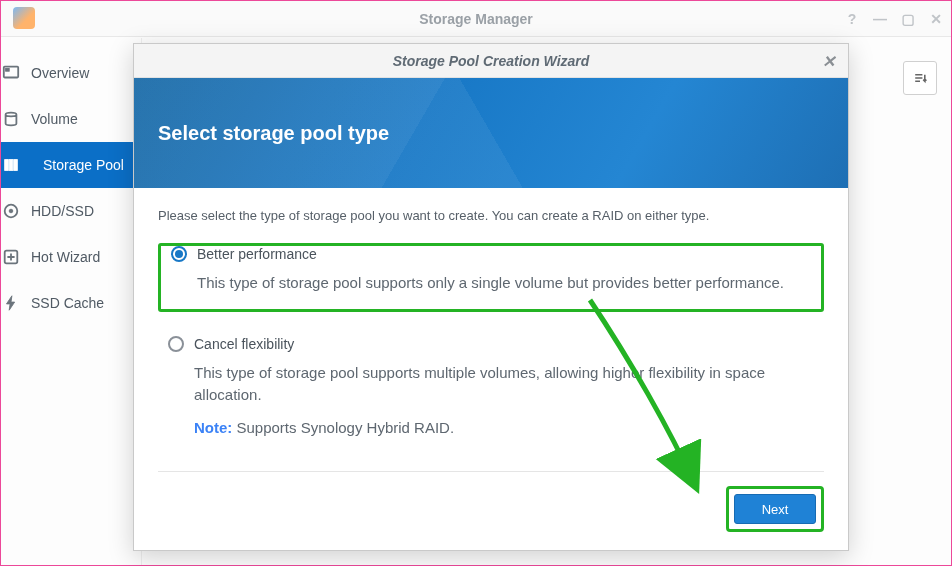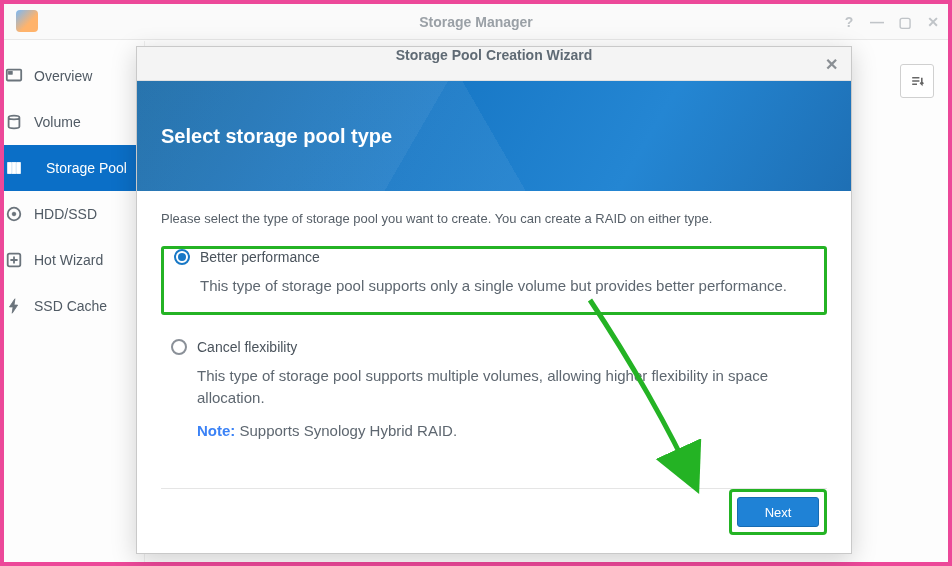--- a/index.html
+++ b/index.html
@@ -2,21 +2,21 @@
 <html><head>
 <meta charset="utf-8">
 <style>
   * { box-sizing: border-box; margin: 0; padding: 0; font-family: Arial, Helvetica, sans-serif; }
   body { width: 952px; height: 566px; background: #f8f8f8; position: relative; overflow: hidden; }
 
   
   .window {
     position: absolute; inset: 0;
     background: #fdfdfd;
-    border: 4px solid #ec4899;
+    border: 1px solid #ec4899;
   }
   .titlebar {
     height: 36px; display: flex; align-items: center; justify-content: center;
     background: #fafafa; border-bottom: 1px solid #e8e8e8;
     color: #9aa0a6; font-size: 14px; font-weight: 600;
     position: relative;
   }
   .titlebar .appicon {
     position: absolute; left: 12px; top: 6px; width: 22px; height: 22px;
     background: linear-gradient(135deg,#7ab8f5 0%, #ffb36b 60%);
@@ -59,24 +59,25 @@
   }
 
   
   .dialog {
     position: absolute; left: 132px; top: 42px;
     width: 716px; height: 508px;
     background: #fff; border: 1px solid #c9c9c9;
     box-shadow: 0 6px 24px rgba(0,0,0,0.18);
   }
   .dialog-titlebar {
-    height: 34px; display: flex; align-items: flex-start; justify-content: center;
+    height: 34px; display: flex; align-items: center; justify-content: center;
     background: #f4f4f4; border-bottom: 1px solid #e2e2e2;
     color: #5f6a74; font-size: 14px; font-weight: 600;
     position: relative;
+    font-style: italic;
   }
   .dialog-close {
     position: absolute; right: 10px; top: 8px; width: 16px; height: 16px;
     color: #8a8f94; font-size: 16px; cursor: pointer; font-weight: bold;
   }
   .dialog-banner {
     height: 110px;
     background: linear-gradient(120deg, #0f63a3 0%, #1878c6 40%, #2486d3 70%, #1e6fb4 100%);
     position: relative; overflow: hidden;
     display: flex; align-items: center;
@@ -119,21 +120,21 @@
     content: ""; width: 8px; height: 8px; background: #1878c6; border-radius: 50%;
   }
   .option-label { color: #4a535c; font-size: 14px; }
   .option-desc { padding-left: 26px; color: #5e6770; font-size: 15px; line-height: 1.5; }
   .note-label { color: #3b82f6; font-weight: 600; }
 
   .option-gap { height: 24px; }
 
   .dialog-footer {
     position: absolute; left: 24px; right: 24px; bottom: 18px;
-    border-top: 1px solid #e5e5e5; 
+    border-top: 1px solid #e5e5e5; padding-top: 14px;
     display: flex; justify-content: flex-end; gap: 16px;
   }
   .btn {
     min-width: 82px; height: 30px; padding: 0 16px;
     border: 1px solid #c6c9cc; border-radius: 3px;
     background: #f7f7f7; color: #4d555d; font-size: 13px;
     display: inline-flex; align-items: center; justify-content: center;
     cursor: pointer;
   }
   .btn.primary {

